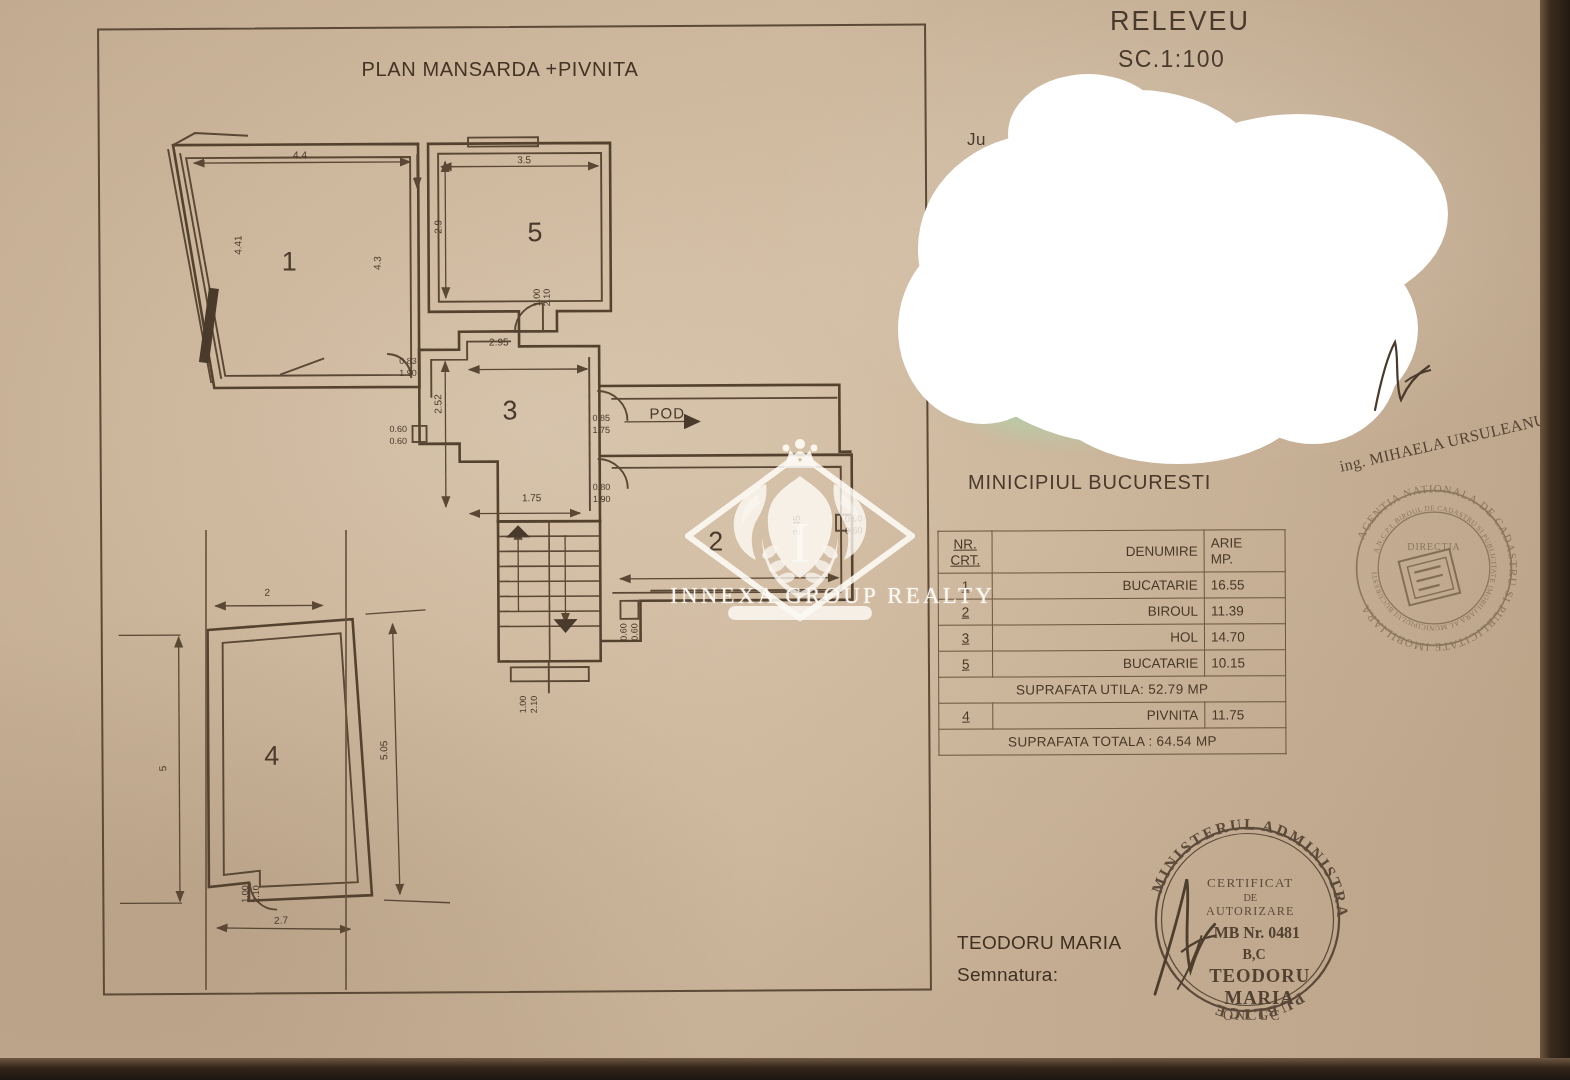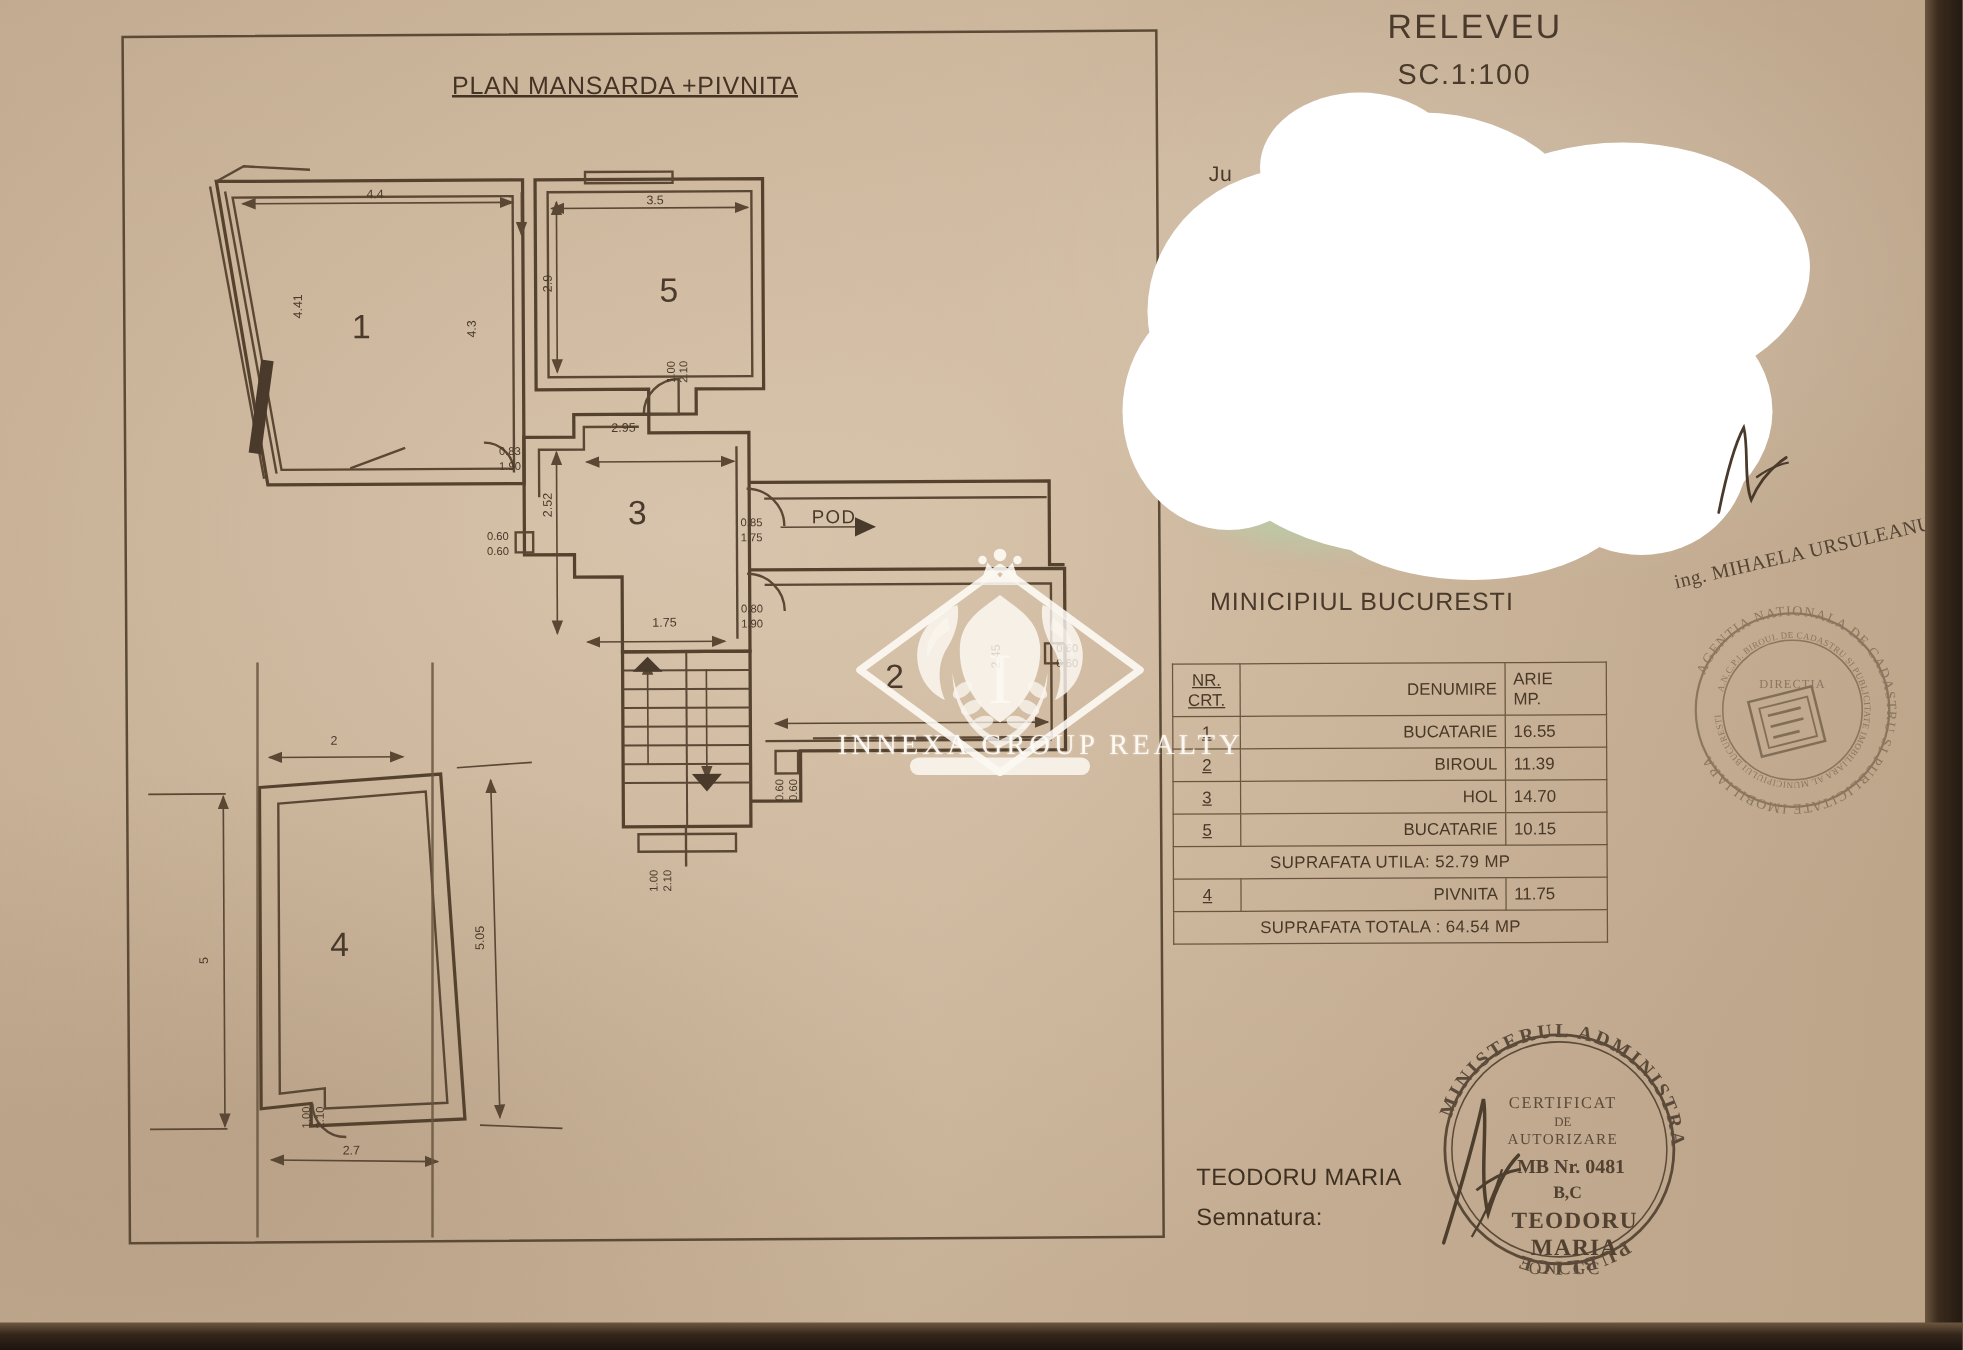--- a/index.html
+++ b/index.html
@@ -36,21 +36,20 @@
   
   #plan-frame{
     position:absolute;left:100px;top:26px;width:825px;height:963px;
     border:2px solid #5c4a36;
     transform:rotate(-0.35deg);
   }
   #plan-title{
     position:absolute;left:290px;top:58px;width:420px;
     text-align:center;font-size:20px;letter-spacing:.6px;color:#453425;
     font-family:"Liberation Sans",sans-serif;
-    text-decoration:underline;
   }
   
   .frame-v1{position:absolute;left:205px;top:530px;width:2px;height:460px;background:#6a563f;opacity:.85;}
   .frame-v2{position:absolute;left:345px;top:530px;width:2px;height:460px;background:#6a563f;opacity:.85;}
 
   
   #planSvg{position:absolute;left:0;top:0;width:1570px;height:1080px;pointer-events:none;}
 
   
   .hdr{position:absolute;color:#4a3a2b;font-family:"Liberation Sans",sans-serif;}

